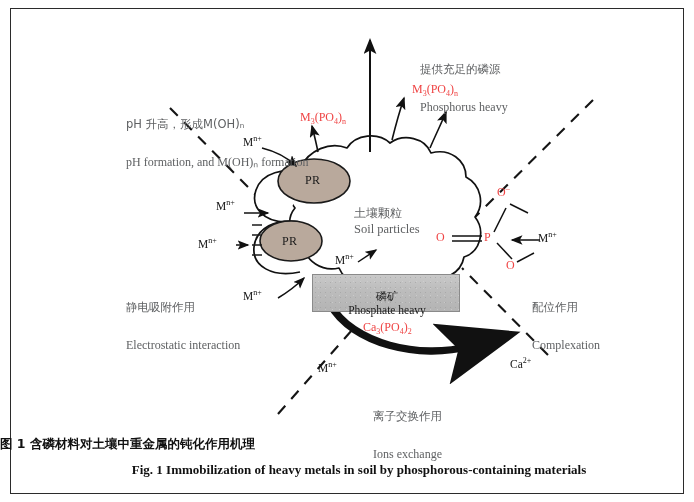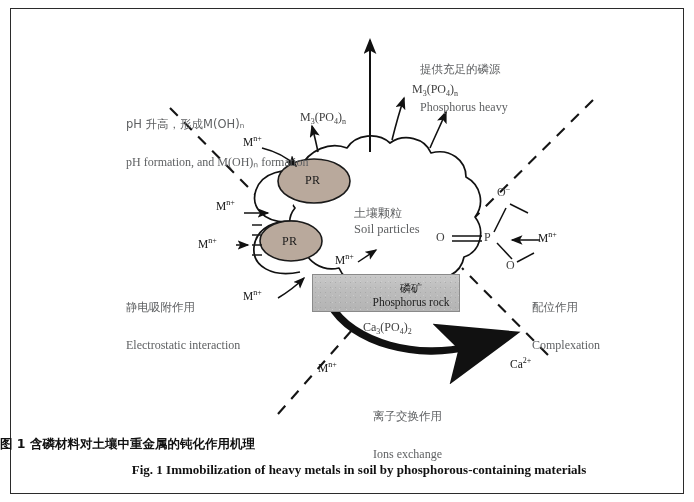--- a/index.html
+++ b/index.html
@@ -54,21 +54,21 @@
     font-family: "Liberation Serif", serif;
     font-size: 11.5px;
     color: #141414;
   }
   .ion sup, .chem sup, .chem sub, .ion sub {
     font-size: 8px;
   }
   .chem {
     font-family: "Liberation Serif", serif;
     font-size: 12px;
-    color: #404040;
+    color: #ef4444;
   }
   .pr-label {
     position: absolute;
     font-family: "Liberation Serif", serif;
     font-size: 12px;
     color: #1a1a1a;
     letter-spacing: 0.4px;
   }
   .rock-box {
     position: absolute;
@@ -87,25 +87,24 @@
     background-image:
       radial-gradient(#9b9b9b 0.7px, transparent 0.8px),
       radial-gradient(#d8d8d8 0.7px, transparent 0.8px),
       radial-gradient(#8e8e8e 0.6px, transparent 0.7px);
     background-size: 5px 5px, 7px 7px, 4px 4px;
     background-position: 0 0, 2px 3px, 3px 1px;
   }
   .rock-text {
     position: absolute;
     left: 0;
-    top: 6px;
+    top: 14px;
     width: 148px;
     text-align: center;
     color: #1c1c1c;
-    margin-left: 24px;
   }
   .rock-text .cn { font-size: 11px; display: block; }
   .rock-text .en { font-size: 11.5px; display: block; }
   .caption-cn {
     position: absolute;
     left: 0;
     top: 436px;
     width: 694px;
     text-align: left;
     font-family: "DejaVu Sans", sans-serif;
@@ -249,21 +248,21 @@
     <span class="en">Soil particles</span>
   </div>
 
   <div class="pr-label" style="left:305px; top:173px;">PR</div>
   <div class="pr-label" style="left:282px; top:234px;">PR</div>
 
   <div class="rock-box">
     <div class="rock-noise"></div>
     <div class="rock-text">
       <span class="cn">磷矿</span>
-      <span class="en">Phosphorus rock</span>
+      <span class="en">Phosphate heavy</span>
     </div>
   </div>
 
   <div class="chem" style="position:absolute; left:300px; top:110px;">M<sub>3</sub>(PO<sub>4</sub>)<sub>n</sub></div>
   <div class="chem" style="position:absolute; left:412px; top:82px;">M<sub>3</sub>(PO<sub>4</sub>)<sub>n</sub></div>
   <div class="chem" style="position:absolute; left:363px; top:320px;">Ca<sub>3</sub>(PO<sub>4</sub>)<sub>2</sub></div>
 
   <div class="ion" style="position:absolute; left:243px; top:134px;">M<sup>n+</sup></div>
   <div class="ion" style="position:absolute; left:216px; top:198px;">M<sup>n+</sup></div>
   <div class="ion" style="position:absolute; left:198px; top:236px;">M<sup>n+</sup></div>

